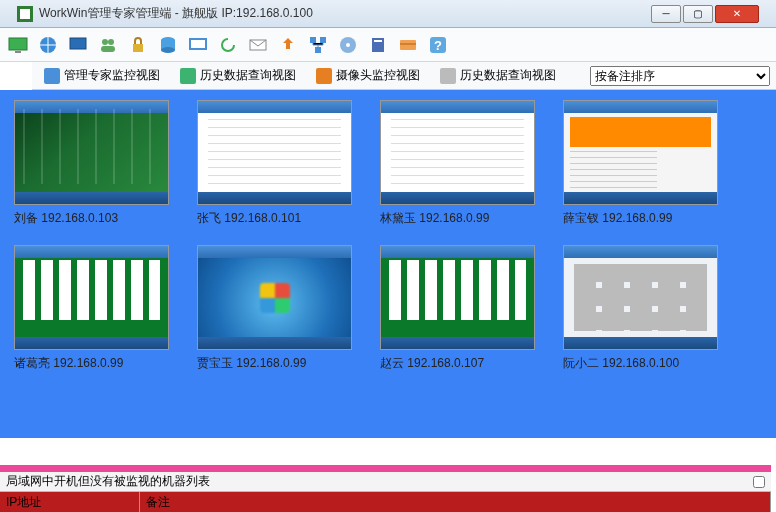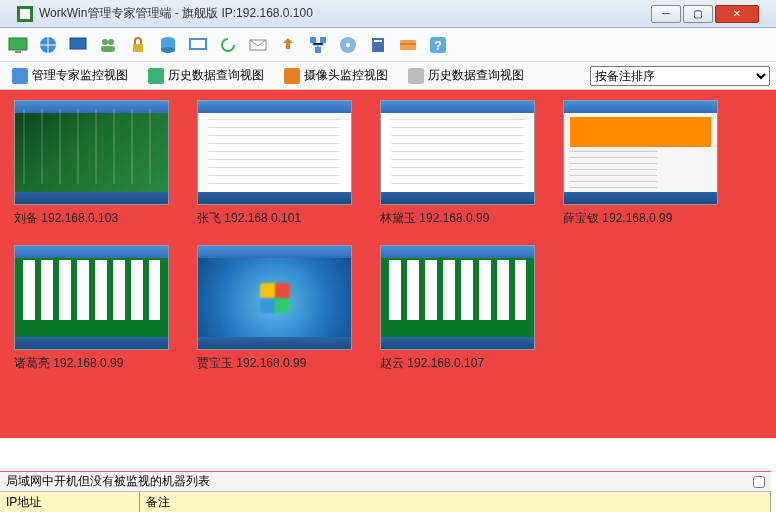--- a/index.html
+++ b/index.html
@@ -7,52 +7,52 @@
 .titlebar { height: 28px; background: linear-gradient(#e8eff7, #d5e2f0); display: flex; align-items: center; padding: 0 17px; border-bottom: 1px solid #aac; }
 .titlebar .icon { width: 16px; height: 16px; margin-right: 6px; }
 .titlebar .title { flex: 1; color: #333; font-size: 12px; }
 .winbtns { display: flex; gap: 2px; }
 .winbtn { width: 30px; height: 18px; border: 1px solid #888; border-radius: 2px; display: flex; align-items: center; justify-content: center; font-size: 10px; }
 .winbtn.close { background: #d9432f; color: #fff; border-color: #a02818; width: 44px; }
 .winbtn.min, .winbtn.max { background: linear-gradient(#f7f9fc,#dde6f0); }
 .toolbar { height: 34px; background: #f9fbfd; border-bottom: 1px solid #d0d8e2; display: flex; align-items: center; padding: 0 6px; gap: 6px; overflow: hidden; }
 .tb-btn { width: 24px; height: 24px; border-radius: 3px; display: flex; align-items: center; justify-content: center; }
 .tb-btn svg { width: 20px; height: 20px; }
-.tabbar { height: 28px; background: #f7f9fb; border-bottom: 1px solid #ccc; display: flex; align-items: center; padding: 0 6px; gap: 8px; }
+.tabbar { height: 28px; background: #f7f9fb; border-bottom: 1px solid #ccc; display: flex; align-items: center; padding: 0 6px; gap: 8px; margin-left: 32px; }
 .tab { display: flex; align-items: center; gap: 4px; padding: 2px 6px; cursor: pointer; }
 .tab .ticon { width: 16px; height: 16px; background: #4a90d9; border-radius: 2px; }
 .tab .ticon.g { background: #3cb371; }
 .tab .ticon.o { background: #e67e22; }
 .tab .ticon.p { background: #bbb; }
 .sortbox { margin-left: auto; display: flex; align-items: flex-end; }
 .sortbox select { font-size: 12px; height: 20px; width: 180px; }
-.grid { padding: 10px 14px; display: flex; flex-wrap: wrap; gap: 18px 28px; background: #ef4444; height: 348px; overflow: auto; align-content: flex-start; }
+.grid { padding: 10px 14px; display: flex; flex-wrap: wrap; gap: 18px 28px; background: #3b82f6; height: 348px; overflow: auto; align-content: flex-start; }
 .tile { width: 155px; }
 .thumb { width: 155px; height: 105px; border: 1px solid #999; position: relative; overflow: hidden; }
 .thumb.desktop { background: linear-gradient(140deg,#0a3d1a 0%,#1a6b2f 40%,#2a8b3f 100%); }
 .thumb.desktop::after { content:""; position:absolute; left:8px; top:8px; right:8px; bottom:20px; background: repeating-linear-gradient(90deg, rgba(255,255,255,.15) 0 2px, transparent 2px 18px); }
 .thumb.doc { background: #fff; }
 .thumb.doc::before { content:""; position:absolute; left:10px; top:18px; right:10px; bottom:18px; background: repeating-linear-gradient(#ddd 0 1px, transparent 1px 8px); }
 .thumb.web { background: #f5f5f5; }
 .thumb.web::before { content:""; position:absolute; left:6px; top:16px; right:6px; height:30px; background:#ff8a00; }
 .thumb.web::after { content:""; position:absolute; left:6px; top:50px; right:60px; bottom:16px; background: repeating-linear-gradient(#ccc 0 1px, transparent 1px 6px); }
 .thumb.sol { background: #0a7a2a; }
 .thumb.sol::after { content:""; position:absolute; left:8px; top:14px; right:8px; height:60px; background: repeating-linear-gradient(90deg,#fff 0 12px, transparent 12px 18px); }
 .thumb.win7 { background: radial-gradient(circle at 50% 55%, #5fbef0 0%, #1e6fb8 60%, #0d4a8a 100%); }
 .thumb.win7::after { content:""; position:absolute; left:50%; top:50%; width:30px; height:30px; transform:translate(-50%,-50%); background: conic-gradient(#e74c3c 0 25%, #2ecc71 25% 50%, #3498db 50% 75%, #f1c40f 75% 100%); border-radius:4px; filter: blur(1px); }
 .thumb.gallery { background: #eef2f6; }
 .thumb.gallery::after { content:""; position:absolute; left:10px; top:18px; right:10px; bottom:18px; background: repeating-linear-gradient(90deg,#bbb 0 22px, transparent 22px 28px), repeating-linear-gradient(#bbb 0 18px, transparent 18px 24px); }
 .thumb .bar { position:absolute; left:0; right:0; top:0; height:12px; background: linear-gradient(#4a90d9,#2f6eb5); }
 .thumb .task { position:absolute; left:0; right:0; bottom:0; height:12px; background: linear-gradient(#2a65a8,#1a4a80); }
 .caption { margin-top: 5px; font-size: 12px; color: #222; white-space: nowrap; overflow: hidden; text-overflow: ellipsis; text-align: left; }
-.bottom { position: absolute; left: 0; right: 5px; bottom: 0; border-top: 1px solid #ec4899; background: #f4f4f4; margin-top: 36px; }
+.bottom { position: absolute; left: 0; right: 5px; bottom: 0; border-top: 7px solid #ec4899; background: #f4f4f4; margin-top: 36px; }
 .brow { display: flex; align-items: center; height: 20px; border-bottom: 1px solid #bbb; padding: 0 6px; font-size: 12px; }
 .brow .chk { margin-left: auto; display: flex; align-items: center; gap: 4px; }
 .brow .chk input { width: 12px; height: 12px; }
-.bhdr { display: flex; height: 20px; background: #fef9c3; }
+.bhdr { display: flex; height: 20px; background: #b91c1c; }
 .bhdr .col { border-right: 1px solid #999; padding: 2px 6px; font-size: 12px; }
 .col.ip { width: 140px; } .col.mac { width: 240px; } .col.note { flex: 1; }
 </style>
 </head>
 <body>
 
 <div class="titlebar">
   <svg class="icon" viewBox="0 0 16 16">
       <rect width="16" height="16" fill="#2f7d32"></rect>
       <rect x="3" y="3" width="10" height="10" fill="#fff"></rect>
@@ -223,20 +223,27 @@
       </div>
       <div class="caption">贾宝玉 192.168.0.99</div>
     </div>
     <div class="tile">
       <div class="thumb sol">
         <div class="bar"></div>
         <div class="task"></div>
       </div>
       <div class="caption">赵云 192.168.0.107</div>
     </div>
+    <div class="tile">
+      <div class="thumb gallery">
+        <div class="bar"></div>
+        <div class="task"></div>
+      </div>
+      <div class="caption">阮小二 192.168.0.100</div>
+    </div>
   </div>
 
 <div class="bottom">
   <div class="brow">
     <span>局域网中开机但没有被监视的机器列表</span>
     <label class="chk">
       <input type="checkbox" style="">
     </label>
   </div>
   <div class="bhdr">

